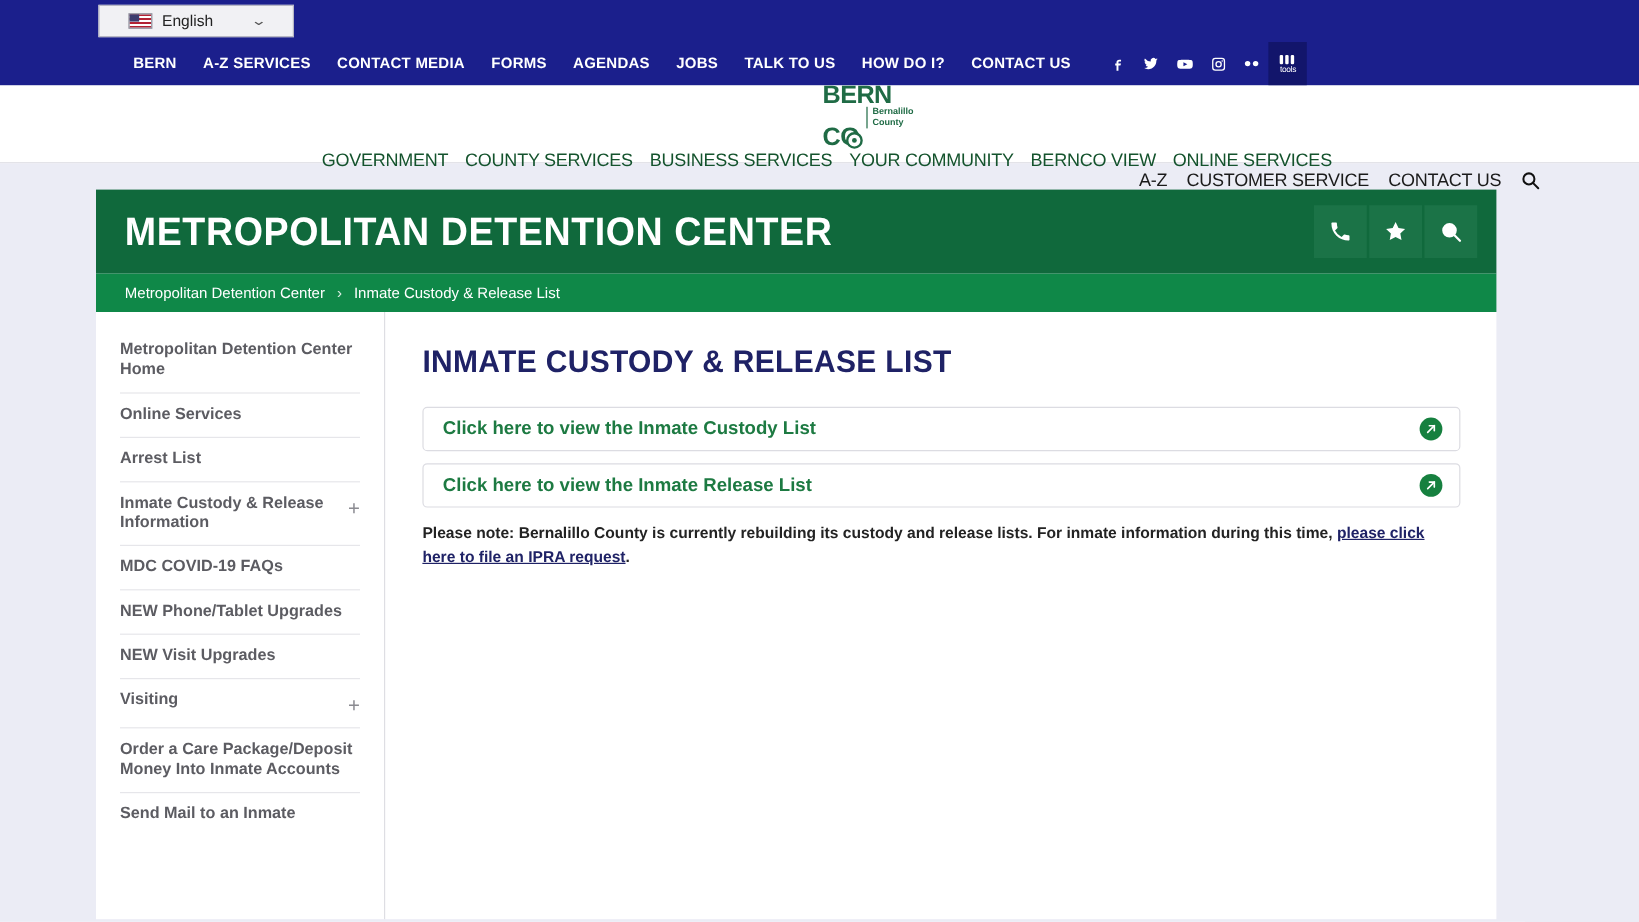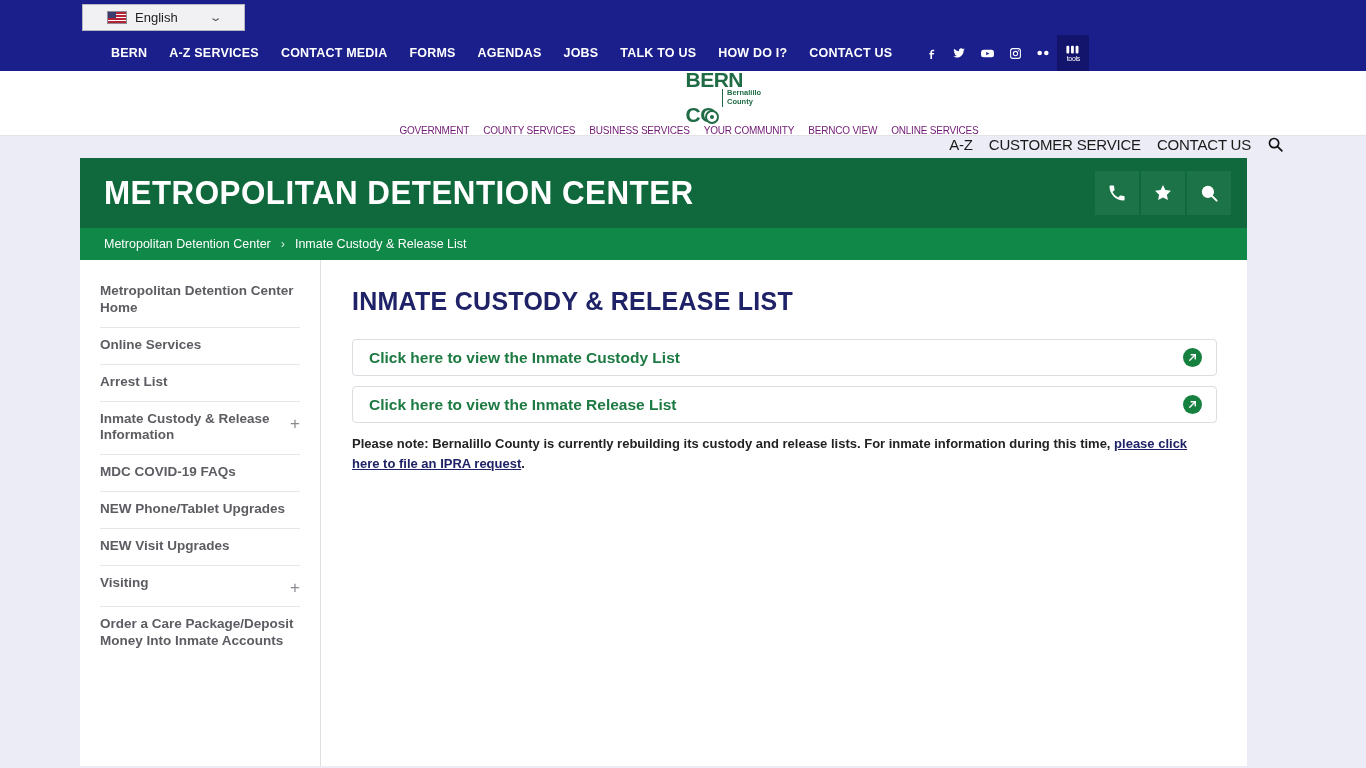--- a/index.html
+++ b/index.html
@@ -123,22 +123,22 @@
   .logo-sub {
     border-left: 1px solid #1f6b45;
     padding-left: 4px;
     font-size: 7.5px;
     line-height: 1.15;
     font-weight: bold;
     margin-bottom: 18px;
   }
   .main-nav { display: flex; align-items: center; margin-left: 12px; }
   .main-nav a {
-    color: #701a75;
-    font-size: 10px;
+    color: #14532d;
+    font-size: 15px;
     text-decoration: none;
     padding: 0 7px;
     white-space: nowrap;
     font-stretch: condensed;
     letter-spacing: -.2px;
   }
   .header-right {
     margin-left: auto;
     margin-right: 82px;
     display: flex; align-items: center;
@@ -439,20 +439,23 @@
       <div class="side-item">
         <span class="side-label">NEW Visit Upgrades</span>
       </div>
       <div class="side-item">
         <span class="side-label">Visiting</span>
         <span class="plus">+</span>
       </div>
       <div class="side-item">
         <span class="side-label">Order a Care Package/Deposit Money Into Inmate Accounts</span>
       </div>
+      <div class="side-item">
+        <span class="side-label">Send Mail to an Inmate</span>
+      </div>
     </aside>
 
     <main class="content">
       <h2>INMATE CUSTODY &amp; RELEASE LIST</h2>
 
       <div class="link-card">
         <span class="link-card-label">Click here to view the Inmate Custody List</span>
         <span class="ext-icon">
           <svg width="11" height="11" viewBox="0 0 24 24" stroke-width="3" stroke-linecap="round">
             <line x1="6" y1="18" x2="18" y2="6"></line>

